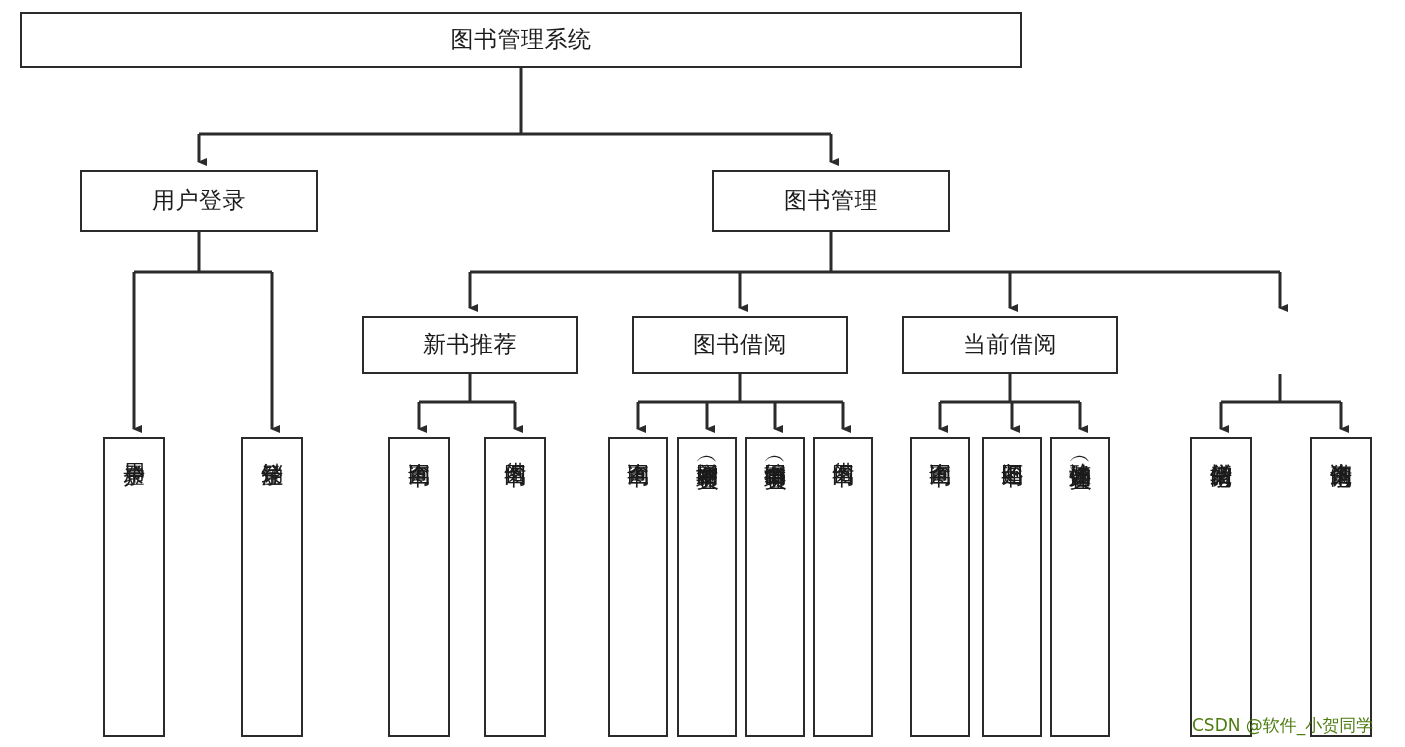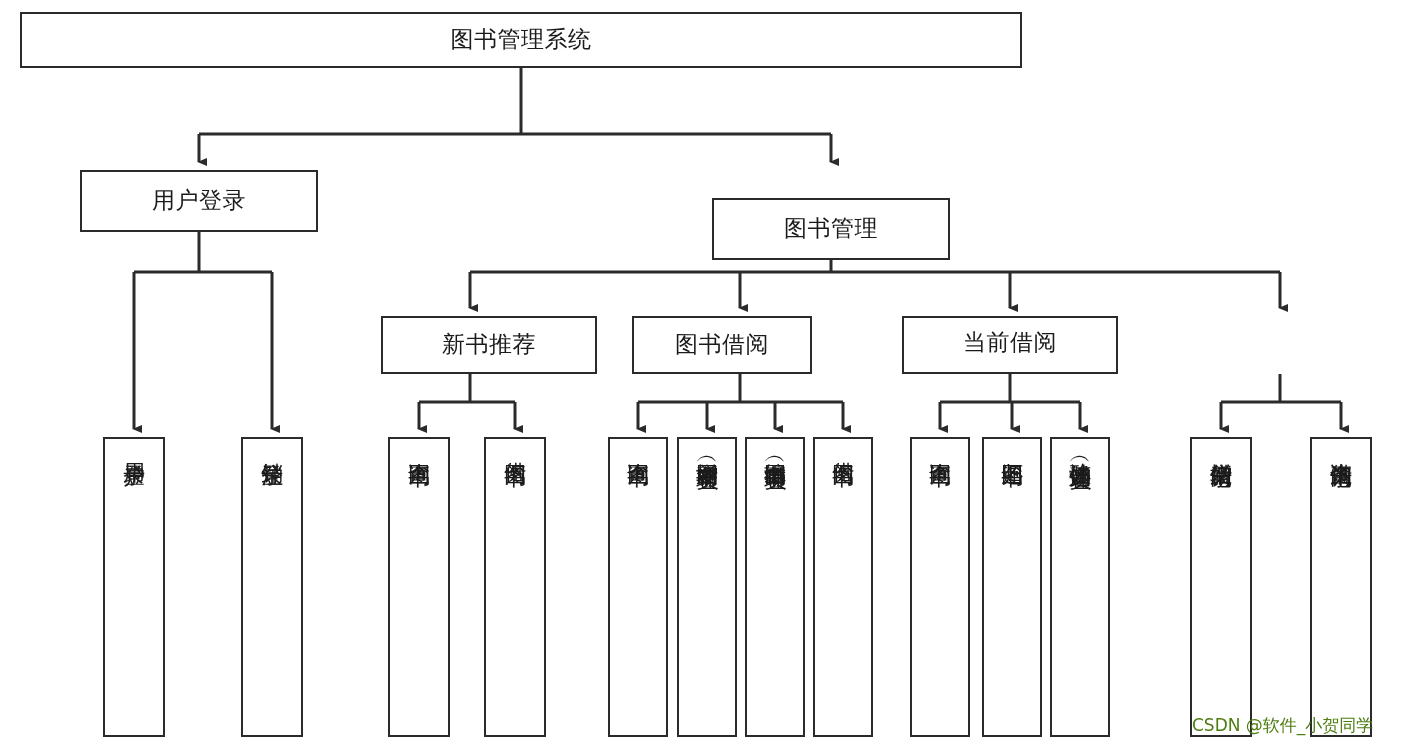--- a/index.html
+++ b/index.html
@@ -127,31 +127,31 @@
     </g>
   </svg>
 
   <div class="node root" style="left: 20px; top: 12px; width: 1002px; height: 56px;">
     <span class="label">图书管理系统</span>
   </div>
 
   <div class="node level2" style="left: 80px; top: 170px; width: 238px; height: 62px;">
     <span class="label">用户登录</span>
   </div>
-  <div class="node level2" style="left: 712px; top: 170px; width: 238px; height: 62px; margin-top: 28px;">
+  <div class="node level2" style="left: 712px; top: 170px; width: 238px; height: 62px;">
     <span class="label">图书管理</span>
   </div>
 
-  <div class="node level2" style="left: 381px; top: 316px; width: 216px; height: 58px;">
+  <div class="node level2" style="left: 362px; top: 316px; width: 216px; height: 58px;">
     <span class="label">新书推荐</span>
   </div>
-  <div class="node level2" style="left: 632px; top: 316px; width: 180px; height: 58px;">
+  <div class="node level2" style="left: 632px; top: 316px; width: 216px; height: 58px;">
     <span class="label">图书借阅</span>
   </div>
-  <div class="node level2" style="left: 902px; top: 316px; width: 216px; height: 58px; font-family: Liberation Mono, monospace;">
+  <div class="node level2" style="left: 902px; top: 316px; width: 216px; height: 58px;">
     <span class="label">当前借阅</span>
   </div>
 
   <div class="node vertical" style="left: 103px; top: 437px; width: 62px; height: 300px;">
     <span class="label">用户登录</span>
   </div>
   <div class="node vertical" style="left: 241px; top: 437px; width: 62px; height: 300px;">
     <span class="label">注销登录</span>
   </div>
   <div class="node vertical" style="left: 388px; top: 437px; width: 62px; height: 300px;">

